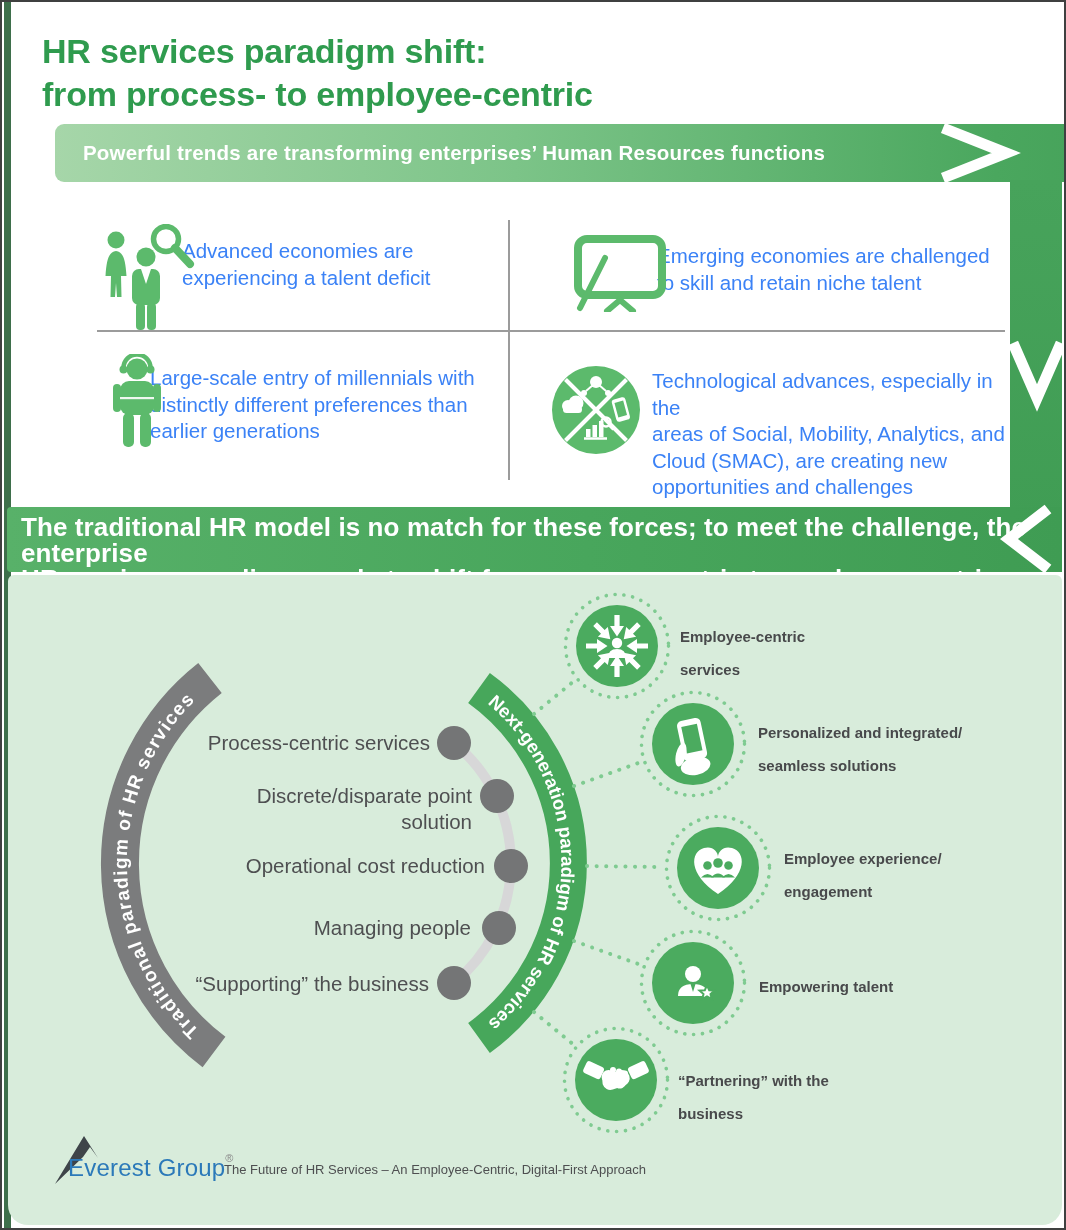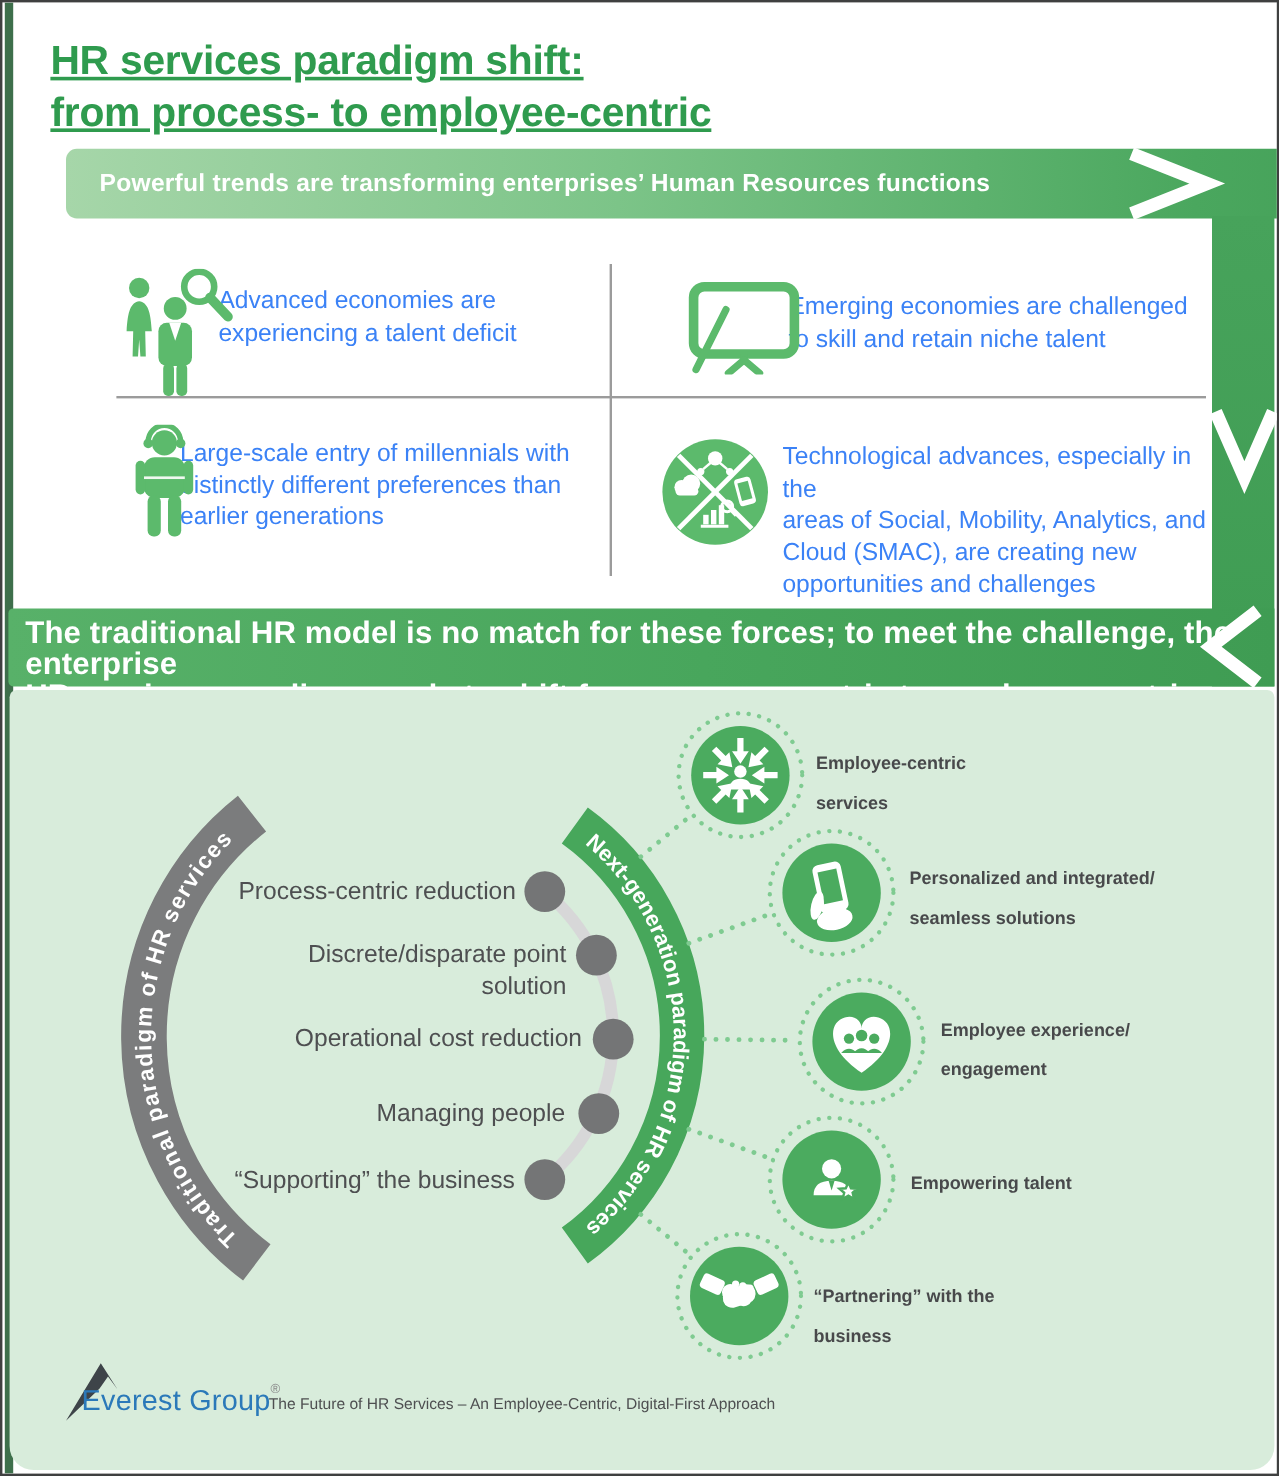--- a/index.html
+++ b/index.html
@@ -8,21 +8,21 @@
     border:2px solid #3f4040;box-sizing:border-box;overflow:hidden;
     font-family:"Liberation Sans",sans-serif;
   }
   .abs{position:absolute;}
   .pre{white-space:pre-line;}
 
   #left-strip{left:2px;top:0;width:7px;height:1226px;background:#3e6f4b;}
 
   #page-title{
     left:40px;top:28px;font-size:34px;line-height:43px;font-weight:bold;
-    color:#2f9b4e;letter-spacing:-0.2px;text-decoration:underline;
+    color:#2f9b4e;letter-spacing:-0.2px;
   }
 
   #banner1{
     left:37px;top:122px;width:1023px;height:58px;border-radius:9px 0 0 9px;
     background:linear-gradient(90deg,#a6d6a9 0%,#7cc488 45%,#4aa75e 92%,#47a35b 100%);
     margin-left:16px;
   }
   #banner1 .txt{
     position:absolute;left:28px;top:0;height:58px;line-height:58px;
     color:#ffffff;font-size:20.5px;font-weight:600;letter-spacing:0.2px;
@@ -166,21 +166,21 @@
       <rect x="-3.5" y="15" width="4.5" height="12"></rect>
       <rect x="3" y="11" width="4.5" height="16"></rect>
       <line x1="-12" y1="28.5" x2="11" y2="28.5" stroke="#ffffff" stroke-width="2.5"></line>
       <circle cx="10" cy="12" r="4.5" fill="none" stroke="#ffffff" stroke-width="2.5"></circle>
       <line x1="13.5" y1="15.5" x2="17.5" y2="19.5" stroke="#ffffff" stroke-width="3"></line>
     </g>
   </svg>
 
   <div id="panel" class="abs"></div>
 
-  <div class="abs item-label" style="left:155px;top:728px;width:273px;">Process-centric reduction</div>
+  <div class="abs item-label" style="left:155px;top:728px;width:273px;">Process-centric services</div>
   <div class="abs item-label" style="left:180px;top:781px;width:290px;">Discrete/disparate point solution</div>
   <div class="abs item-label" style="left:200px;top:851px;width:283px;">Operational cost reduction</div>
   <div class="abs item-label" style="left:200px;top:913px;width:269px;">Managing people</div>
   <div class="abs item-label" style="left:155px;top:969px;width:272px;">“Supporting” the business</div>
 
   <div class="abs circle-label pre" style="left:678px;top:618px;width:230px;">Employee-centric
 services</div>
   <div class="abs circle-label pre" style="left:756px;top:714px;width:300px;">Personalized and integrated/
 seamless solutions</div>
   <div class="abs circle-label pre" style="left:782px;top:840px;width:260px;">Employee experience/

